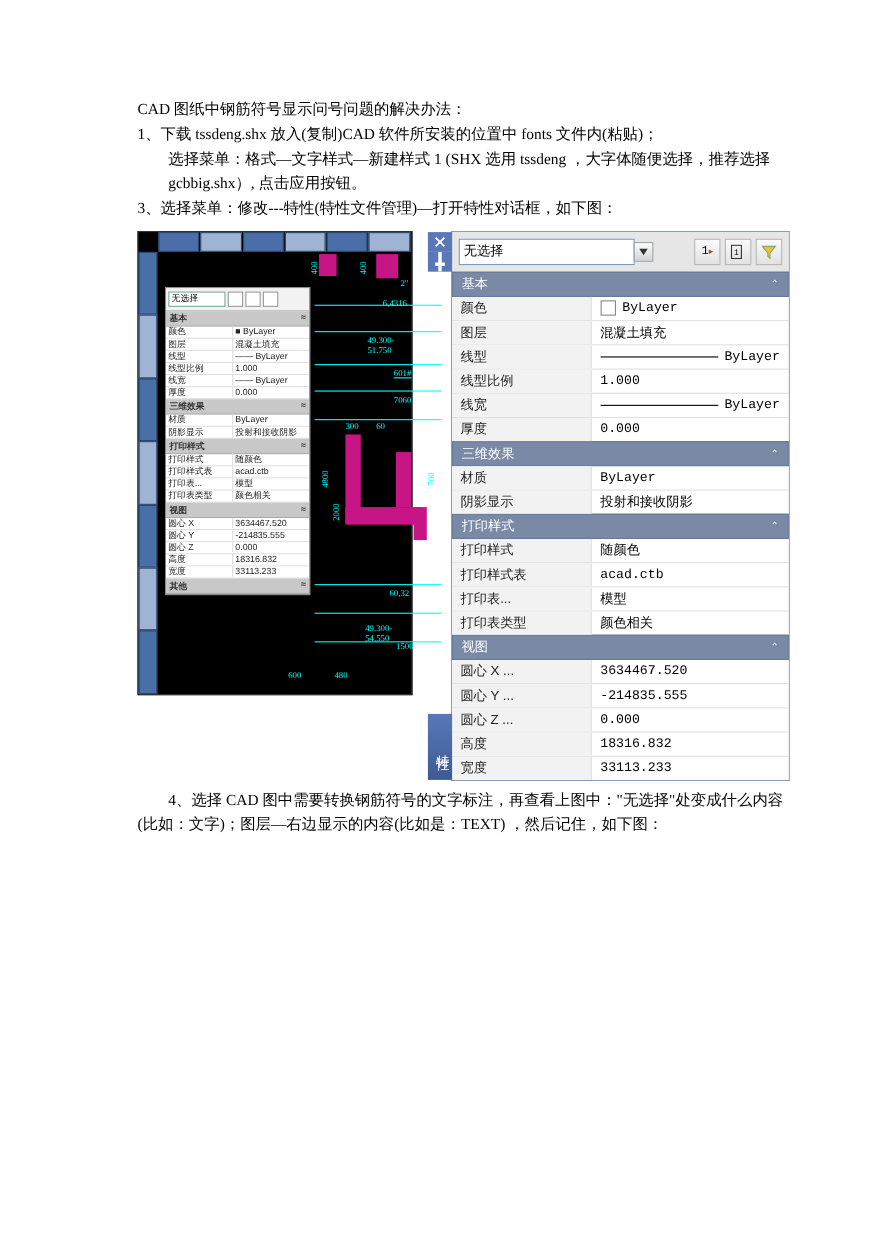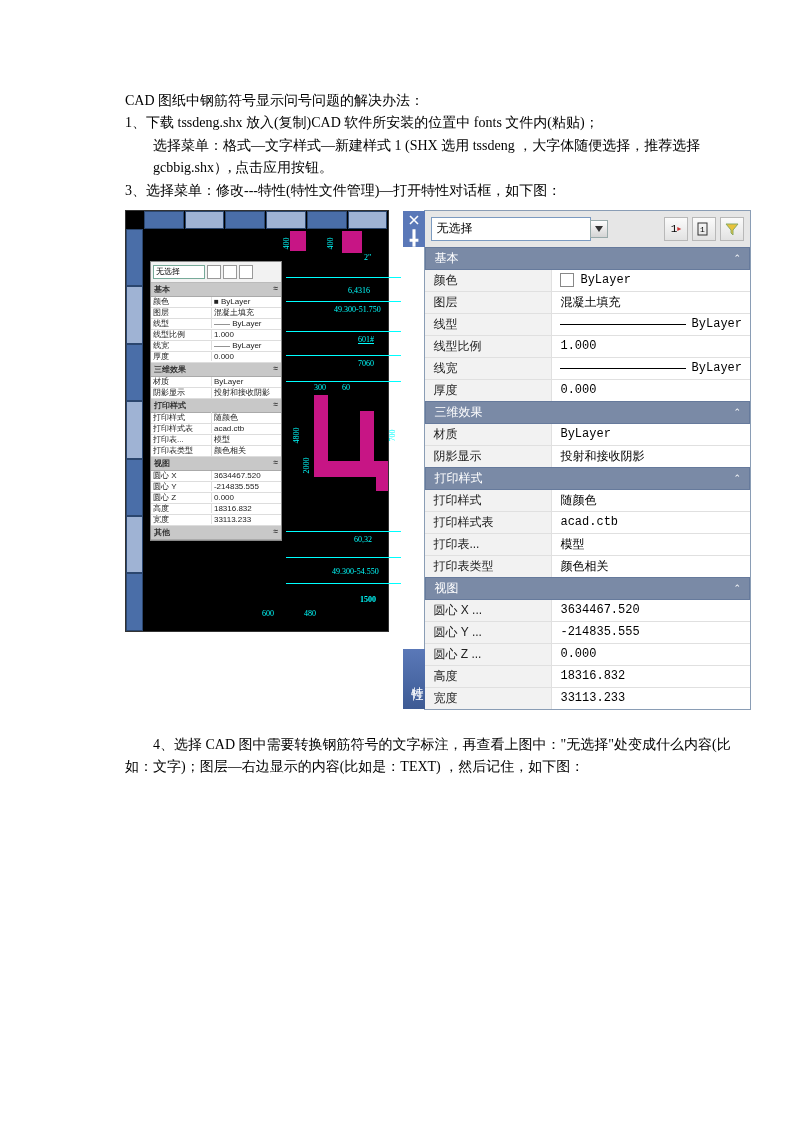--- a/index.html
+++ b/index.html
@@ -1,16 +1,16 @@
 <!DOCTYPE html>
 <html><head>
 <meta charset="utf-8">
 <style>
   body{margin:0;background:#fff;font-family:"SimSun","宋体",serif;font-size:14px;color:#000;}
-  .page{width:793px;height:946px;position:relative;padding:90px 42px 0 125px;box-sizing:border-box;}
+  .page{width:793px;height:946px;position:relative;padding:90px 75px 0 125px;box-sizing:border-box;}
   .text-block{line-height:1.6;}
   .figs{margin-top:8px;display:flex;align-items:flex-start;}
   .cad-left{background:#000;width:283px;height:420px;position:relative;border:1px solid #333;}
   .cad-rulertop{position:absolute;top:0;left:18px;right:0;height:18px;display:flex;}
   .cad-ruler-seg{background:#4a6ea8;border:1px solid #2b466e;margin-right:1px;flex:1;}
   .cad-ruler-seg.alt{background:#9fb3d4;}
   .cad-rulerside{position:absolute;top:18px;left:0;width:18px;bottom:0;display:flex;flex-direction:column;}
   .cad-panel{position:absolute;top:50px;left:24px;width:130px;background:#e8e8e8;border:1px solid #888;font-size:8px;font-family:"SimSun",sans-serif;}
   .cad-panel-hdr{background:#f2f2f2;height:18px;display:flex;align-items:center;padding:1px 2px;border-bottom:1px solid #bbb;}
   .cad-panel-sel{background:#fff;border:1px solid #7a9;height:12px;width:46px;font-size:8px;padding:0 2px;line-height:12px;}
@@ -79,21 +79,21 @@
           <div class="cad-ruler-seg"></div>
       </div>
 
       <div class="cad-draw">
         <div class="pink" style="top:0;left:4px;width:16px;height:20px;"></div>
         <div class="pink" style="top:0;left:56px;width:20px;height:22px;"></div>
         <div class="vdim" style="top:8px;left:-6px;">400</div>
         <div class="vdim" style="top:8px;left:38px;">400</div>
         <div class="hdim" style="top:22px;left:78px;">2"</div>
         <div class="dimline dimlineH" style="top:46px;left:0;width:115px;"></div>
-        <div class="hdim" style="top:55px;left:62px;">6,4316</div>
+        <div class="hdim" style="top:40px;left:62px;">6,4316</div>
         <div class="dimline dimlineH" style="top:70px;left:0;width:115px;"></div>
         <div class="hdim" style="top:74px;left:48px;">49.300-51.750</div>
         <div class="dimline dimlineH" style="top:100px;left:0;width:115px;"></div>
         <div class="hdim" style="top:104px;left:72px;text-decoration:underline;">601#</div>
         <div class="dimline dimlineH" style="top:124px;left:0;width:115px;"></div>
         <div class="hdim" style="top:128px;left:72px;">7060</div>
         <div class="dimline dimlineH" style="top:150px;left:0;width:115px;"></div>
         <div class="hdim" style="top:152px;left:28px;">300</div>
         <div class="hdim" style="top:152px;left:56px;">60</div>
         <div class="pink" style="top:164px;left:28px;width:14px;height:80px;"></div>
@@ -101,21 +101,21 @@
         <div class="pink" style="top:180px;left:74px;width:14px;height:50px;"></div>
         <div class="pink" style="top:230px;left:90px;width:12px;height:30px;"></div>
         <div class="vdim" style="top:200px;left:2px;">4800</div>
         <div class="vdim" style="top:230px;left:12px;">2000</div>
         <div class="vdim" style="top:200px;left:100px;">700</div>
         <div class="dimline dimlineH" style="top:300px;left:0;width:115px;"></div>
         <div class="hdim" style="top:304px;left:68px;">60,32</div>
         <div class="dimline dimlineH" style="top:326px;left:0;width:115px;"></div>
         <div class="hdim" style="top:336px;left:46px;">49.300-54.550</div>
         <div class="dimline dimlineH" style="top:352px;left:0;width:115px;"></div>
-        <div class="hdim" style="top:364px;left:74px;font-weight:bold;">1500</div>
+        <div class="hdim" style="top:352px;left:74px;">1500</div>
         <div class="hdim" style="top:378px;left:18px;">480</div>
         <div class="hdim" style="top:378px;left:-24px;">600</div>
       </div>
 
       <div class="cad-panel">
         <div class="cad-panel-hdr">
           <div class="cad-panel-sel">无选择</div>
           <div class="cad-panel-btn"></div>
           <div class="cad-panel-btn"></div>
           <div class="cad-panel-btn"></div>
@@ -381,16 +381,16 @@
           <div class="prop-row">
             <div class="prop-k">宽度</div>
             <div class="prop-v">
               <span>33113.233</span>
             </div>
           </div>
         </div>
     </div>
   </div>
 
-  <div class="text-block" style="margin-top:24px;">
+  <div class="text-block" style="margin-top:8px;">
     <div style="text-indent:2em;">4、选择 CAD 图中需要转换钢筋符号的文字标注，再查看上图中："无选择"处变成什么内容(比如：文字)；图层—右边显示的内容(比如是：TEXT)  ，然后记住，如下图：</div>
   </div>
 </div>
 
 </body></html>

